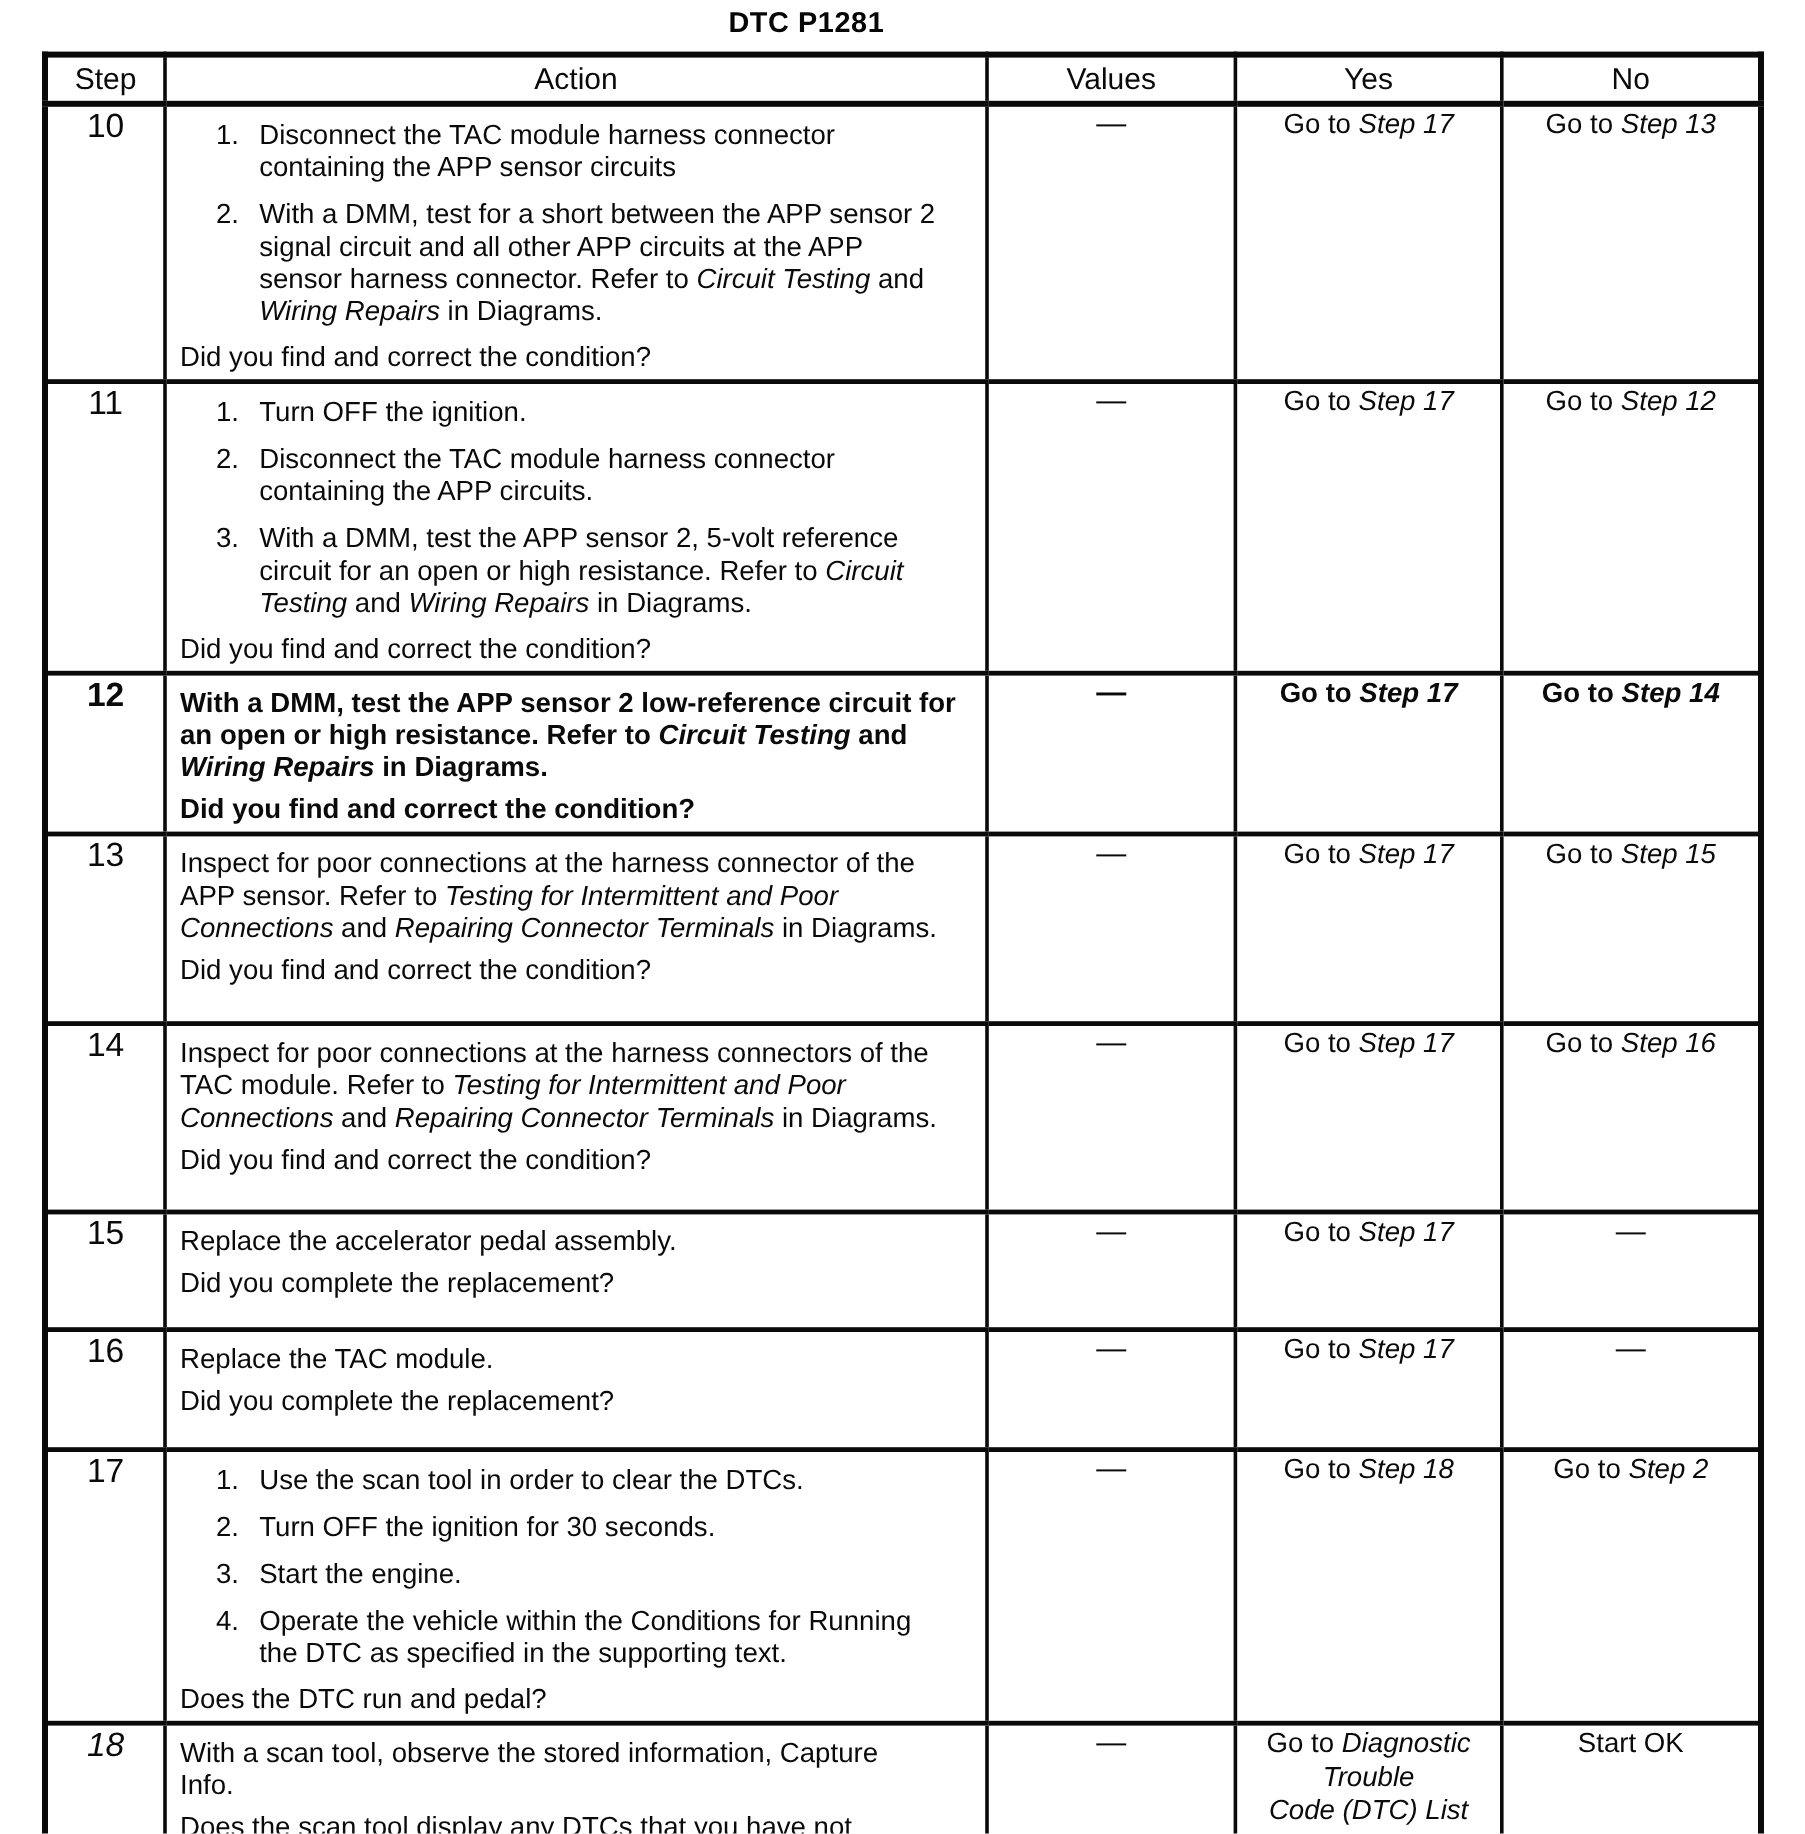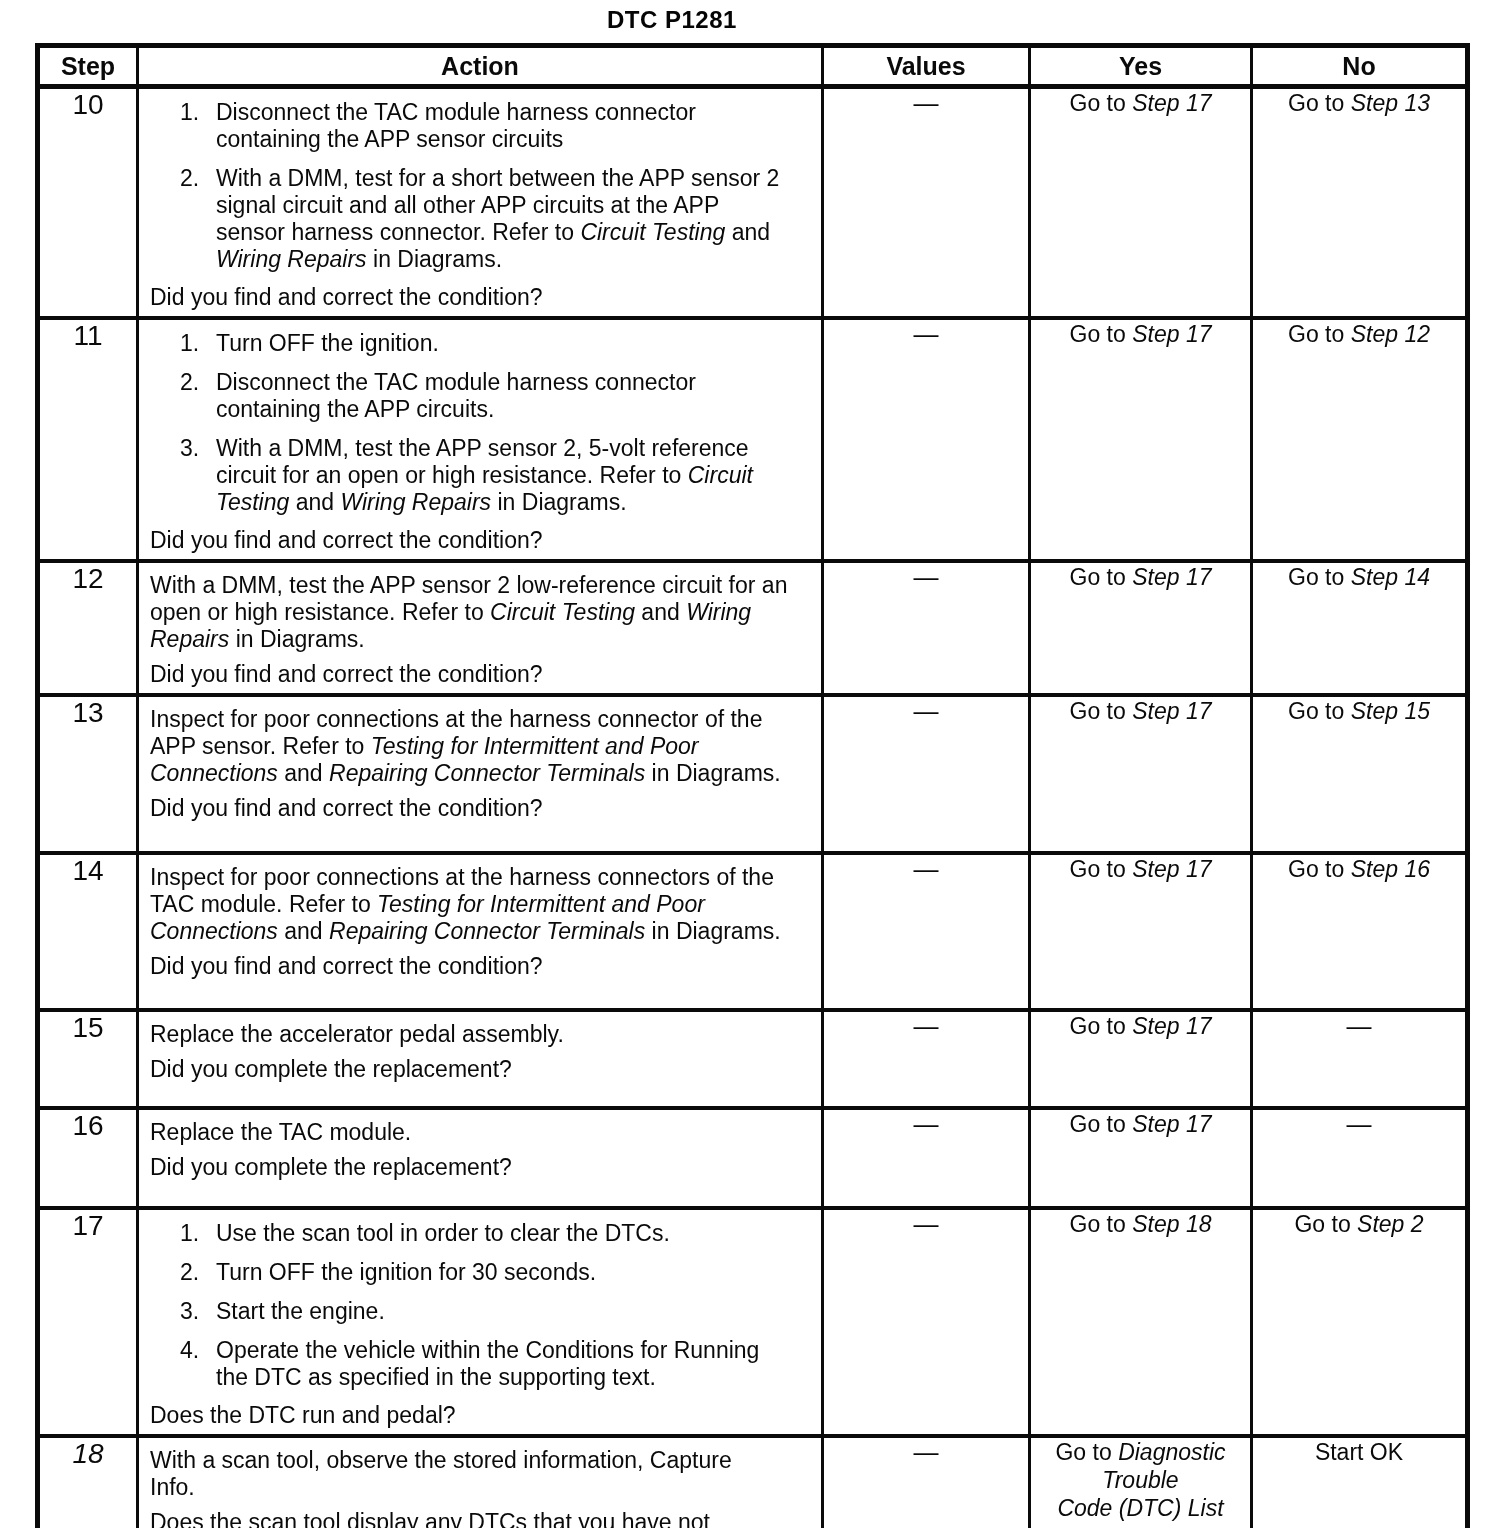--- a/index.html
+++ b/index.html
@@ -19,28 +19,28 @@
     background:#fff;
   }
   table.dtc{border:5px solid #0a0a0a;}
   table.dtc th, table.dtc td{
     border:3px solid #0a0a0a;
     padding:0;vertical-align:top;
     overflow:hidden;
   }
   table.dtc th{
     height:36px;vertical-align:middle;text-align:center;
-    font-size:25px;font-weight:bold;
+    font-size:25px;font-weight:normal;
     border-top-width:4px;border-bottom-width:5px;
   }
   table.dtc td{border-top-width:4px;border-bottom-width:4px;}
   
   tbody tr:nth-child(1){height:220px;}
   tbody tr:nth-child(2){height:230px;}
-  tbody tr:nth-child(3){height:125px;}
+  tbody tr:nth-child(3){height:125px;font-weight:bold;}
   tbody tr:nth-child(4){height:158px;}
   tbody tr:nth-child(5){height:157px;}
   tbody tr:nth-child(6){height:98px;}
   tbody tr:nth-child(7){height:100px;}
   tbody tr:nth-child(8){height:212px;}
   tbody tr:nth-child(9){height:122px;}
 
   td.step-cell{
     text-align:center;vertical-align:middle;
     font-size:28px;

